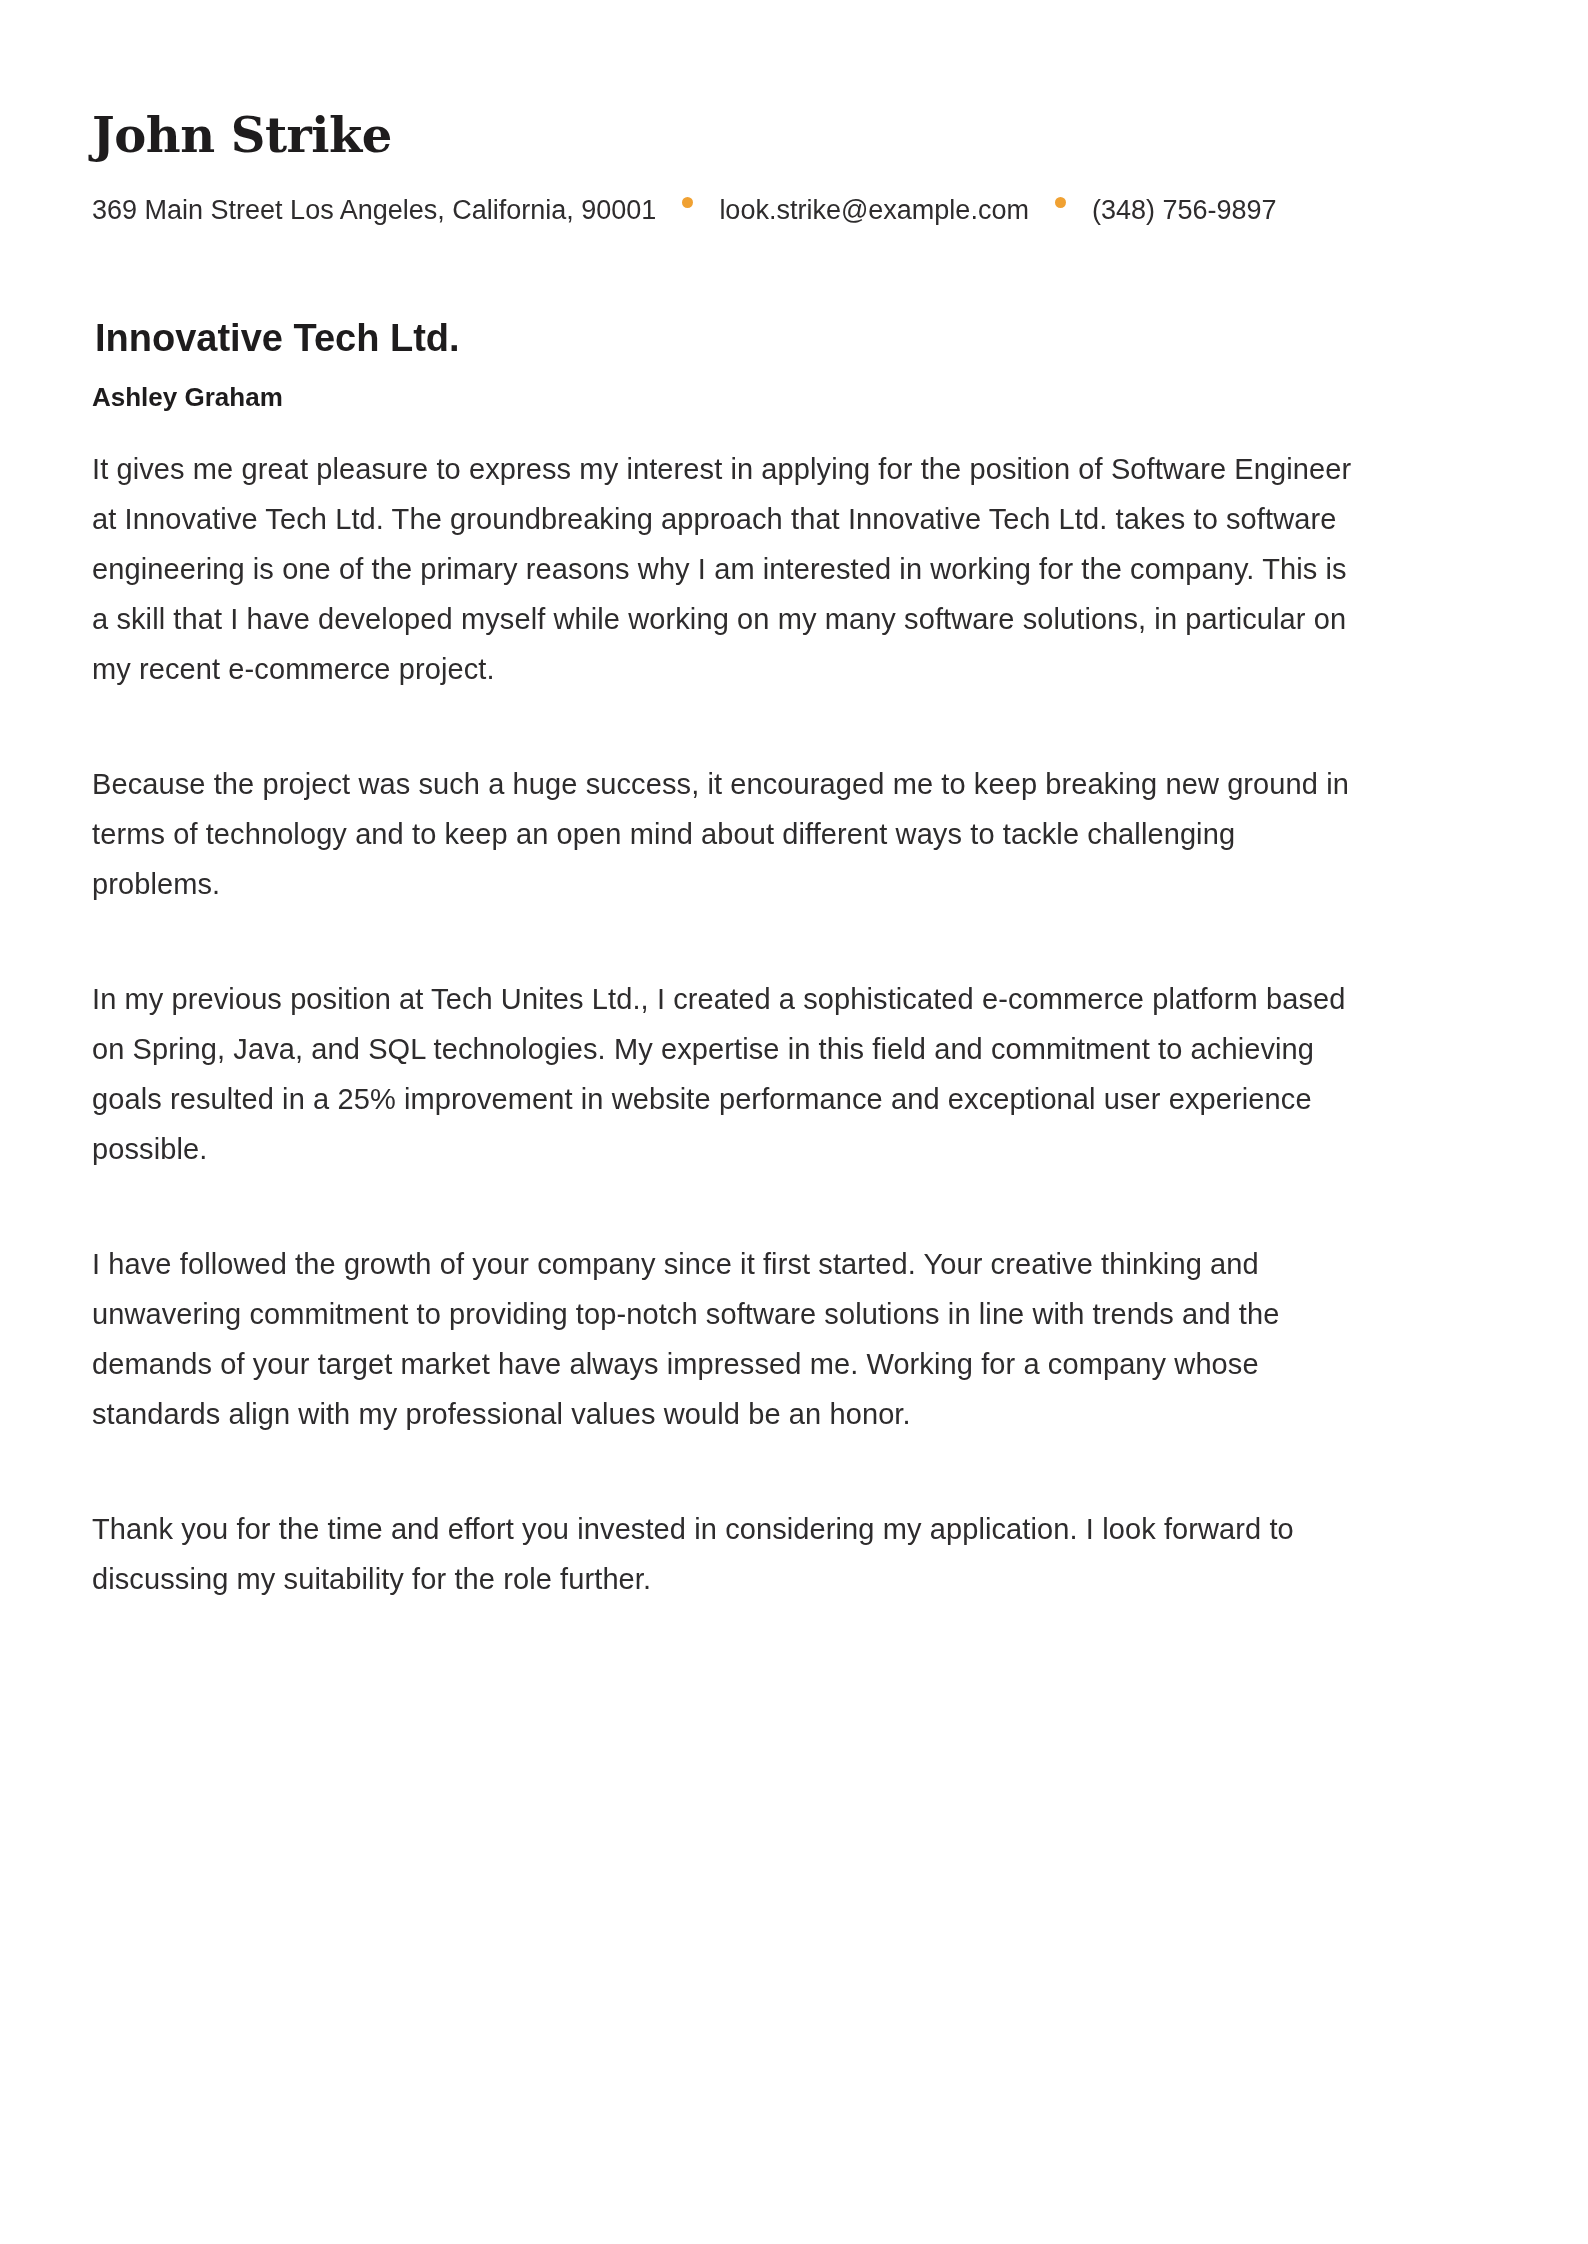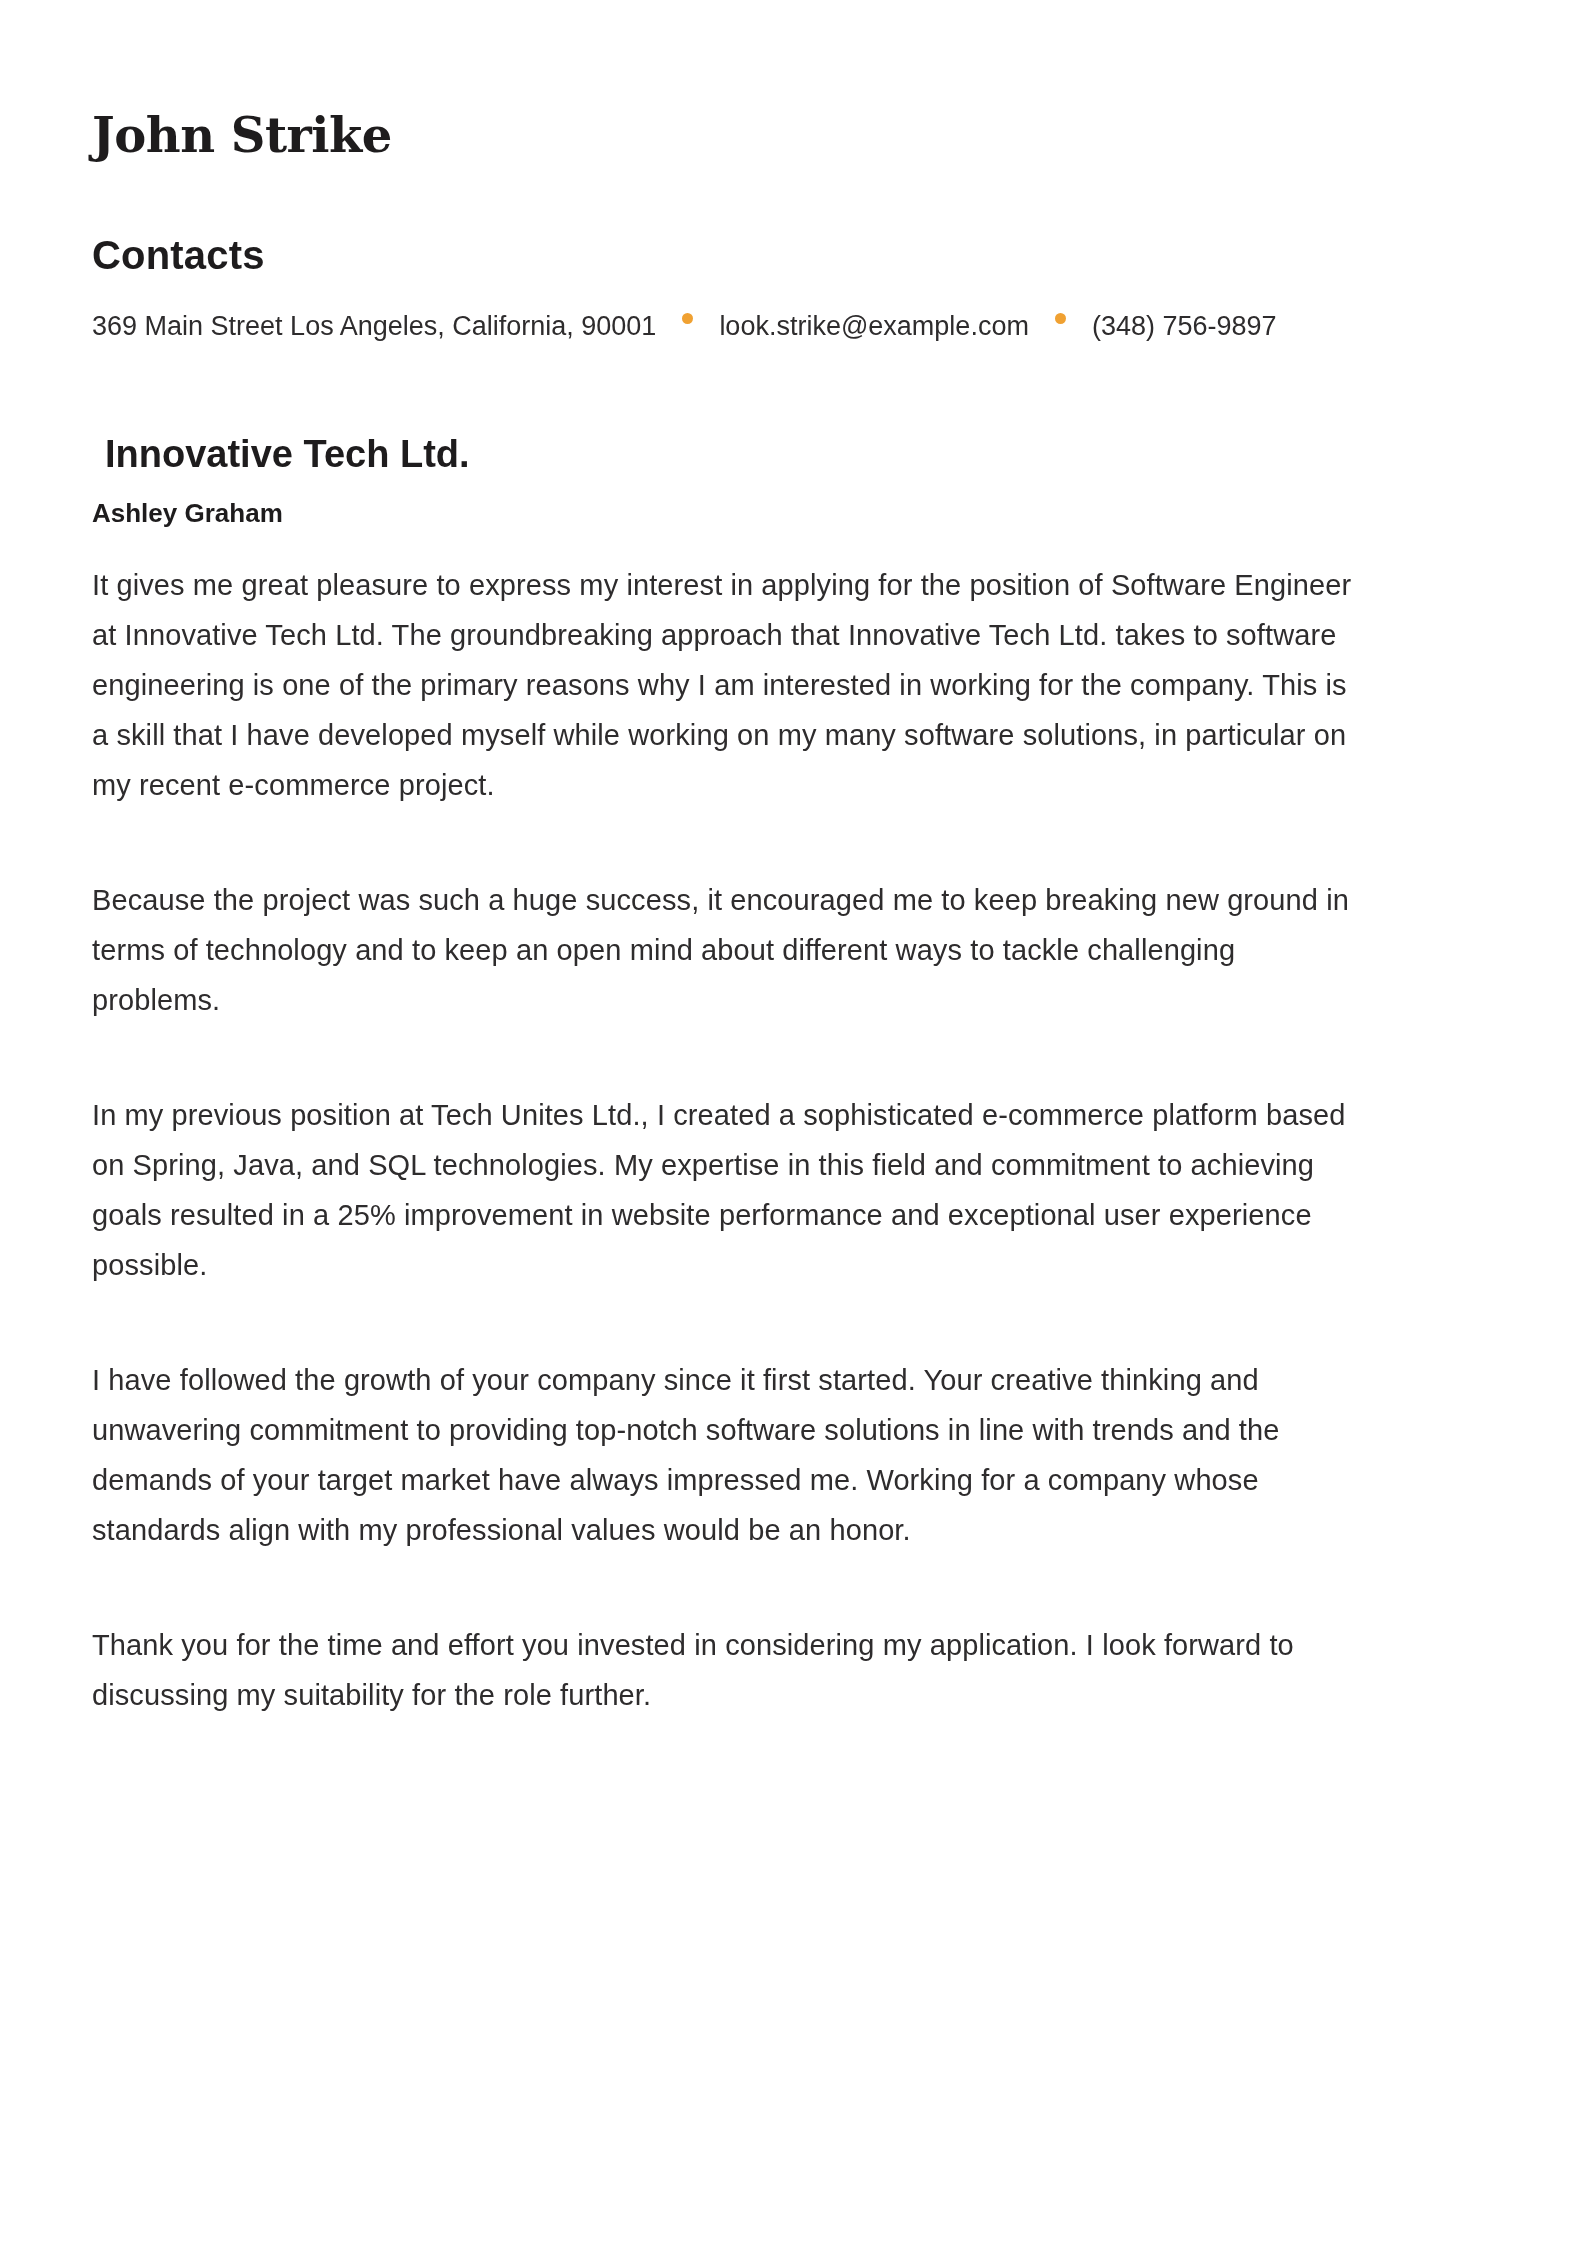--- a/index.html
+++ b/index.html
@@ -61,21 +61,21 @@
     border-radius: 50%;
     background: #F0A132;
     flex: 0 0 auto;
     margin-top: 4px;
   }
   .company {
     font-size: 38px;
     line-height: 46px;
     font-weight: 700;
     color: #1e1c1d;
-    margin: 88px 0 0 13px;
+    margin: 88px 0 0 3px;
   }
   .recipient {
     font-size: 26px;
     line-height: 32px;
     font-weight: 700;
     color: #1e1c1d;
     margin-top: 20px;
   }
   .letter-body {
     margin-top: 31px;
@@ -90,21 +90,20 @@
   }
 </style>
 </head>
 <body>
 
 <div class="page">
 
   <h1 class="name">John Strike</h1>
 
 
-  <h2 class="section-heading">Contacts</h2>
 
   <div class="contact-row">
     <span>369 Main Street Los Angeles, California, 90001</span>
     <span class="dot"></span>
     <span>look.strike@example.com</span>
     <span class="dot"></span>
     <span>(348) 756-9897</span>
   </div>
 
   <h3 class="company">Innovative Tech Ltd.</h3>

